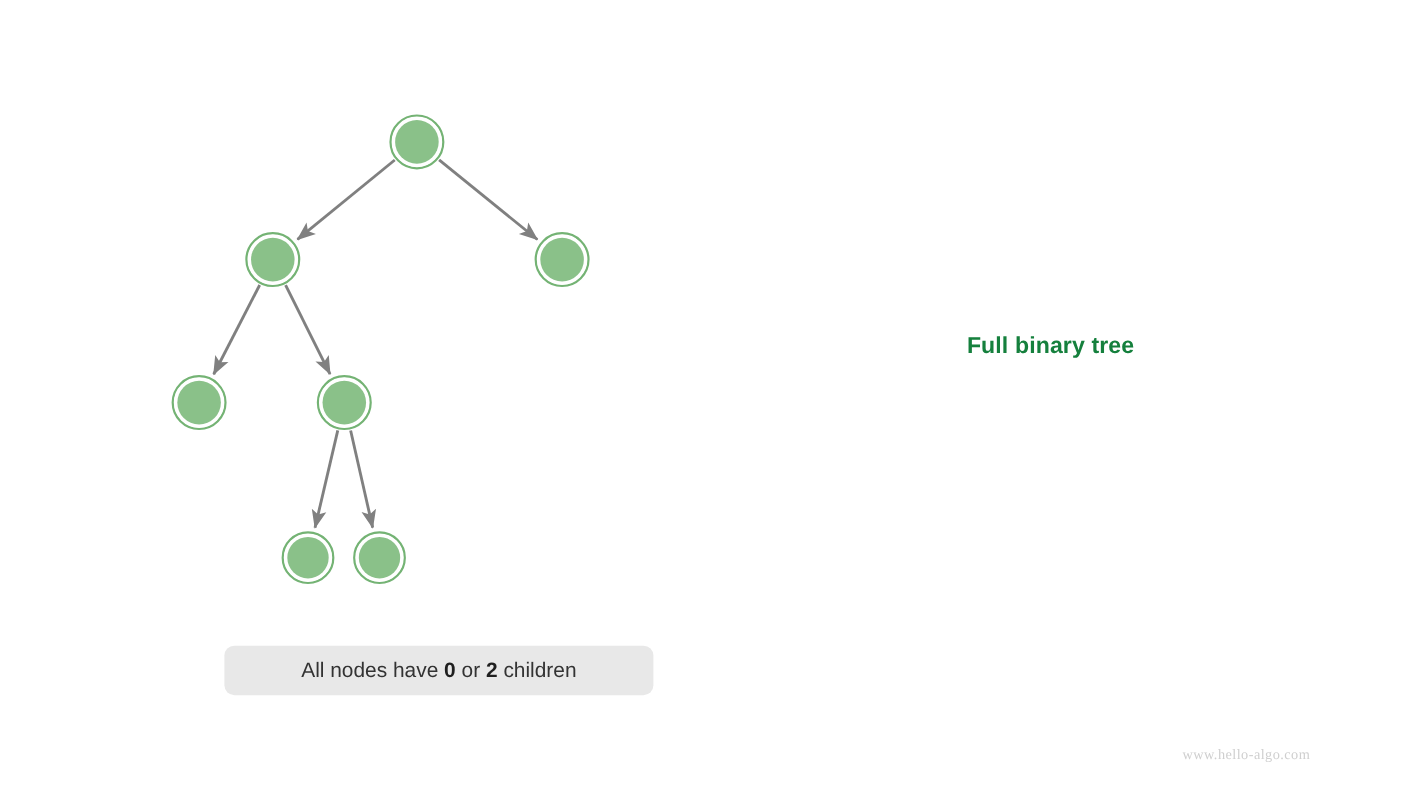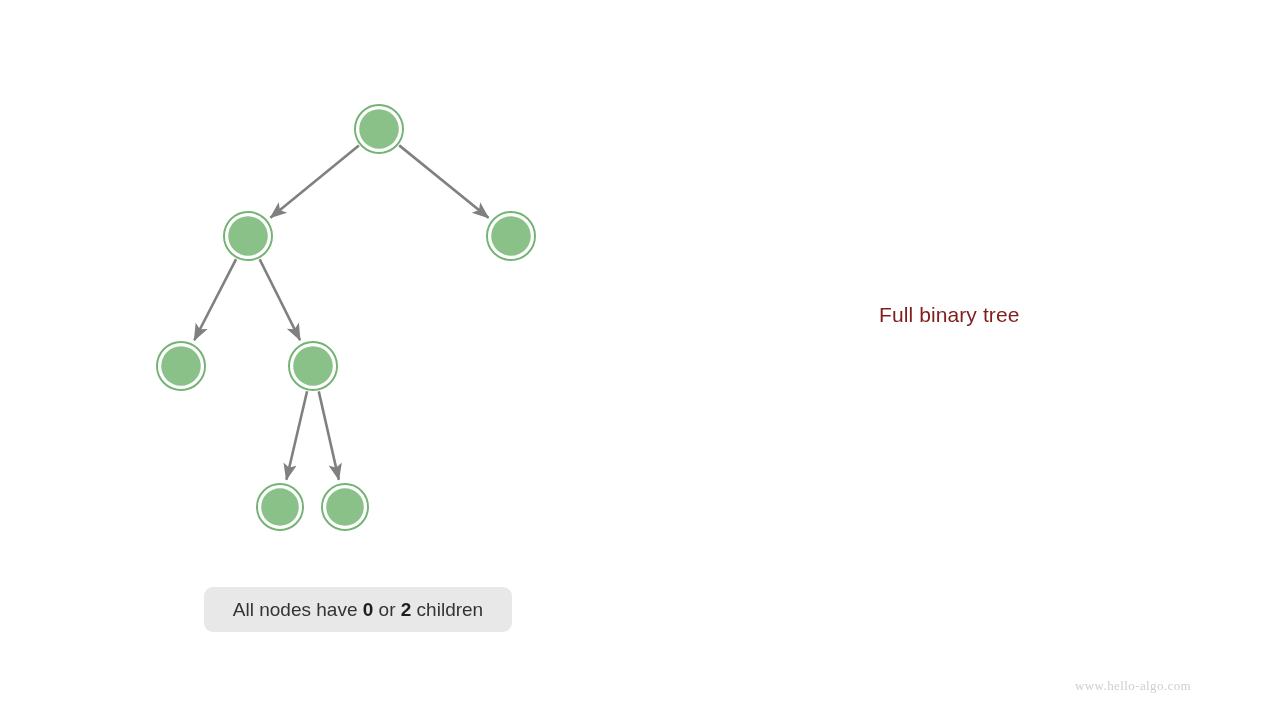--- a/index.html
+++ b/index.html
@@ -21,30 +21,30 @@
     top: 0;
     width: 1280px;
     height: 720px;
   }
   .diagram-title {
     position: absolute;
     left: 879px;
     top: 303px;
     font-family: "Liberation Sans", sans-serif;
     font-size: 21px;
-    font-weight: normal;
-    color: #7f1d1d;
+    font-weight: bold;
+    color: #15803d;
     white-space: nowrap;
     letter-spacing: 0.1px;
   }
   .caption-box {
     position: absolute;
     left: 204px;
     top: 587px;
-    width: 308px;
+    width: 390px;
     height: 45px;
     background: #e8e8e8;
     border-radius: 9px;
     display: flex;
     align-items: center;
     justify-content: center;
   }
   .caption-text {
     font-family: "Liberation Sans", sans-serif;
     font-size: 19px;

